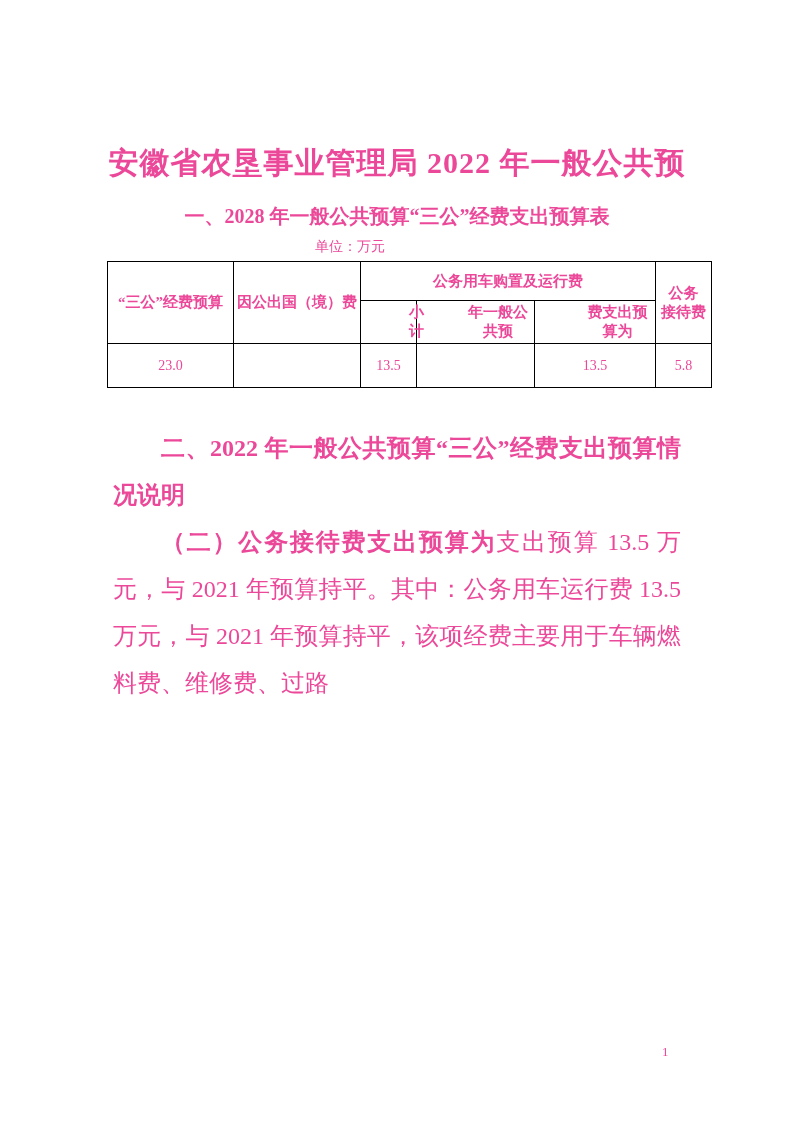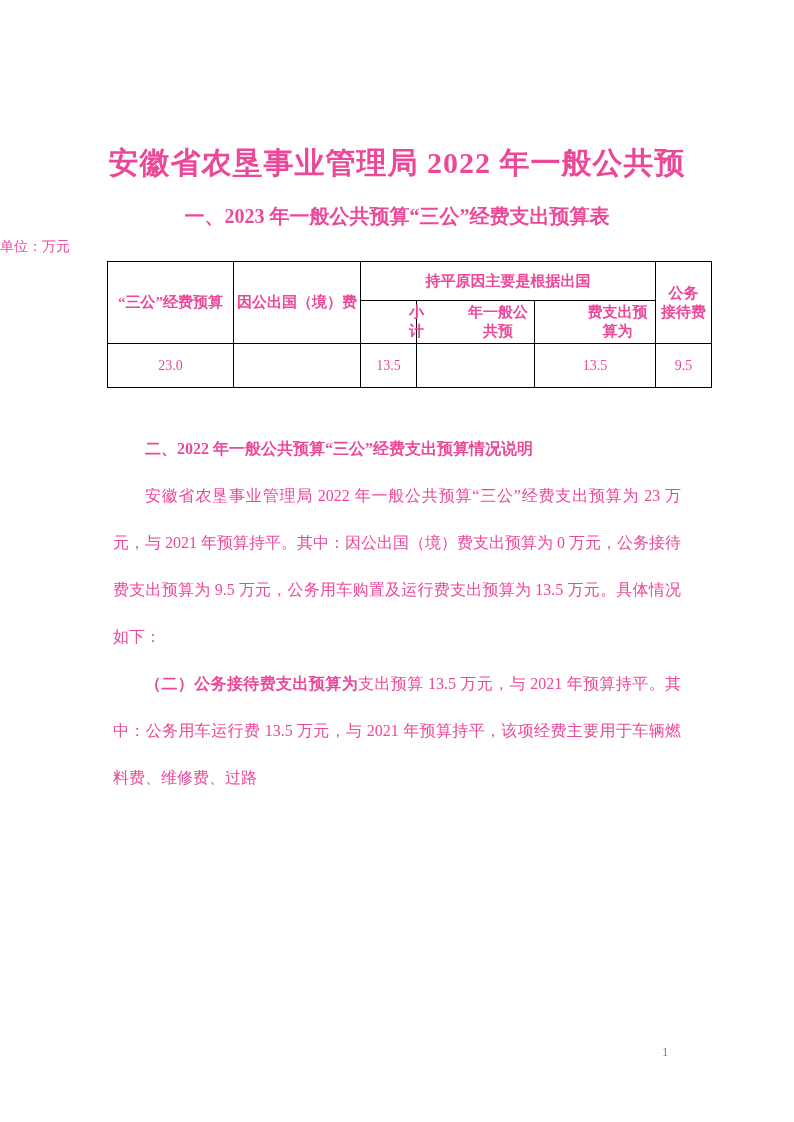--- a/index.html
+++ b/index.html
@@ -24,21 +24,21 @@
   }
   .sec1-heading {
     margin-top: 15px;
     text-align: center;
     font-size: 20px;
     font-weight: 700;
     line-height: 30px;
   }
   .unit-note {
     margin: 7px 94px 5px 0;
-    text-align: left;
+    text-align: center;
     font-size: 14px;
     line-height: 18px;
   }
   table.budget-table {
     border-collapse: collapse;
     table-layout: fixed;
     width: 604px;
     margin-left: 107px;
   }
   table.budget-table th,
@@ -56,21 +56,21 @@
   table.budget-table td {
     font-size: 14px;
     font-weight: 400;
   }
   tr.hdr-row-1 th { height: 39px; }
   tr.hdr-row-2 th { height: 35px; padding-left: 48px; }
   tr.data-row td { height: 44px; }
   th.pre-wrap { white-space: pre-line; }
   .body-text {
     margin: 37px 113px 0 113px;
-    font-size: 16px;
+    font-size: 24px;
     line-height: 47px;
     text-align: justify;
   }
   .body-text p { text-indent: 2em; }
   .body-text .bold-lead { font-weight: 700; }
   .sec2-heading { font-weight: 700; }
   .page-number {
     position: absolute;
     left: 662px;
     top: 1036px;
@@ -80,58 +80,57 @@
 </style>
 </head>
 <body>
 
 <div class="page">
 
   <div class="doc-title">
     <div>安徽省农垦事业管理局 2022 年一般公共预</div>
   </div>
 
-  <div class="sec1-heading">一、2023 年一般公共预算“三公”经费支出预算表</div>
+  <div class="sec1-heading">一、2028 年一般公共预算“三公”经费支出预算表</div>
 
   <div class="unit-note">单位：万元</div>
 
   <table class="budget-table">
     <colgroup>
       <col style="width:126px">
       <col style="width:127px">
       <col style="width:56px">
       <col style="width:118px">
       <col style="width:121px">
       <col style="width:56px">
     </colgroup>
     <tbody>
         <tr class="hdr-row-1">
       <th rowspan="2">“三公”经费预算</th>
       <th rowspan="2">因公出国（境）费</th>
-      <th colspan="3">持平原因主要是根据出国</th>
+      <th colspan="3">公务用车购置及运行费</th>
       <th rowspan="2" class="pre-wrap">公务
 接待费</th>
     </tr>
     <tr class="hdr-row-2">
       <th>小计</th>
       <th>年一般公共预</th>
       <th>费支出预算为</th>
     </tr>
     <tr class="data-row">
       <td>23.0</td>
       <td></td>
       <td>13.5</td>
       <td></td>
       <td>13.5</td>
-      <td>9.5</td>
+      <td>5.8</td>
     </tr>
   </tbody>
     </table>
 
   <div class="body-text">
     <p class="sec2-heading">二、2022 年一般公共预算“三公”经费支出预算情况说明</p>
-    <p>安徽省农垦事业管理局 2022 年一般公共预算“三公”经费支出预算为 23 万元，与 2021 年预算持平。其中：因公出国（境）费支出预算为 0 万元，公务接待费支出预算为 9.5 万元，公务用车购置及运行费支出预算为 13.5 万元。具体情况如下：</p>
     <p><span class="bold-lead">（二）公务接待费支出预算为</span><span>支出预算 13.5 万元，与 2021 年预算持平。其中：公务用车运行费 13.5 万元，与 2021 年预算持平，该项经费主要用于车辆燃料费、维修费、过路</span></p>
   </div>
 
   <div class="page-number">1</div>
 
 </div>
 
 </body></html>

